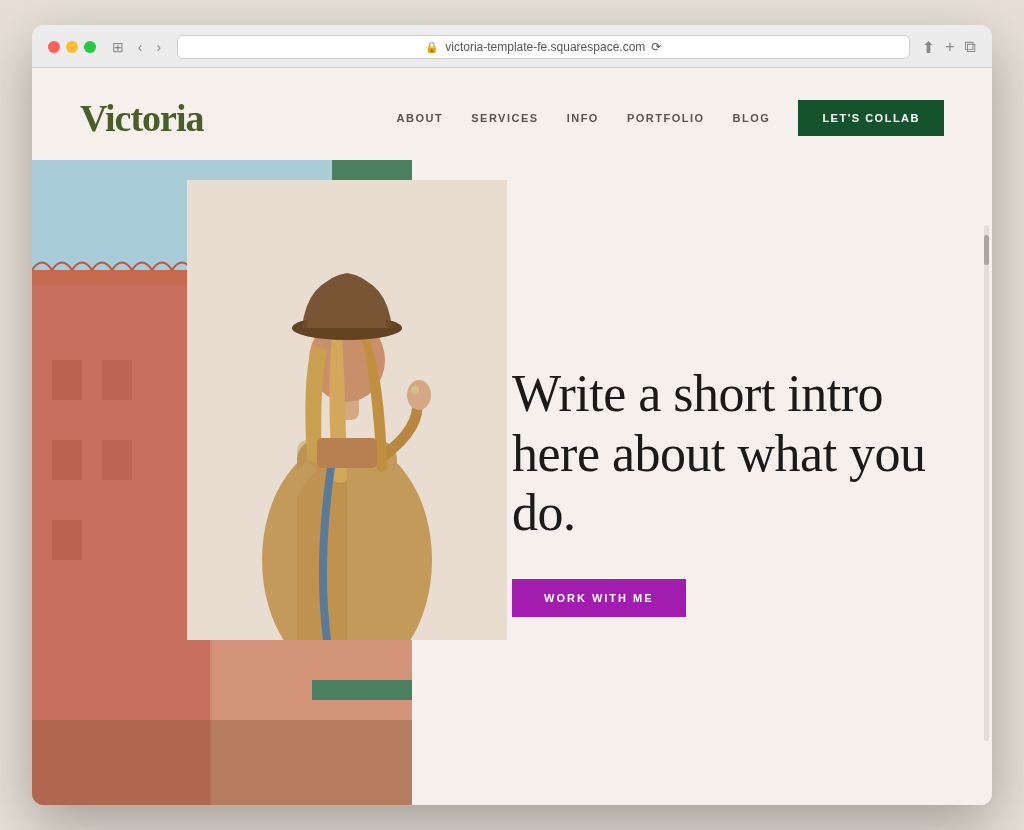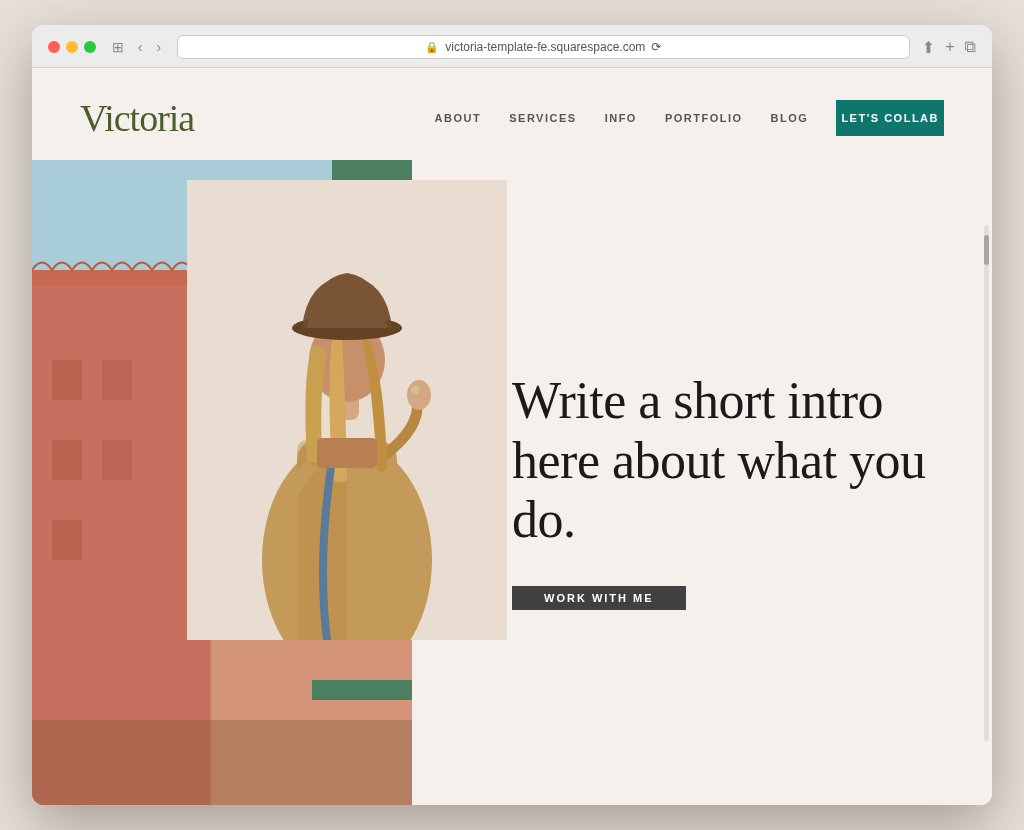--- a/index.html
+++ b/index.html
@@ -109,48 +109,48 @@
       background: transparent;
       position: relative;
       z-index: 10;
       flex-shrink: 0;
     }
 
     .site-logo {
       font-family: Georgia, 'Times New Roman', serif;
       font-size: 38px;
       color: #4a5e2a;
-      font-weight: normal;
+      font-weight: bold;
       letter-spacing: -1px;
     }
 
     .site-nav {
       display: flex;
       align-items: center;
       gap: 28px;
     }
 
     .nav-link {
       font-size: 11px;
       font-weight: 600;
       letter-spacing: 1.5px;
       text-transform: uppercase;
       color: #555;
       cursor: pointer;
       text-decoration: none;
     }
 
     .nav-cta {
-      background: #0f766e;
+      background: #14532d;
       color: white;
       font-size: 11px;
       font-weight: 600;
       letter-spacing: 1.5px;
       text-transform: uppercase;
-      padding: 12px 5px;
+      padding: 12px 24px;
       border: none;
       cursor: pointer;
     }
 
     
     .site-main {
       flex: 1;
       display: flex;
       position: relative;
       overflow: hidden;
@@ -200,27 +200,27 @@
       font-family: Georgia, 'Times New Roman', serif;
       font-size: 52px;
       line-height: 1.15;
       color: #1a1a1a;
       font-weight: normal;
       margin-bottom: 36px;
       letter-spacing: -0.5px;
     }
 
     .work-with-me-btn {
-      background: #404040;
+      background: #a21caf;
       color: white;
       font-size: 11px;
       font-weight: 600;
       letter-spacing: 2px;
       text-transform: uppercase;
-      padding: 6px 32px;
+      padding: 13px 32px;
       border: none;
       cursor: pointer;
       display: inline-block;
     }
 
     
     .scrollbar {
       position: absolute;
       right: 3px;
       top: 10%;

